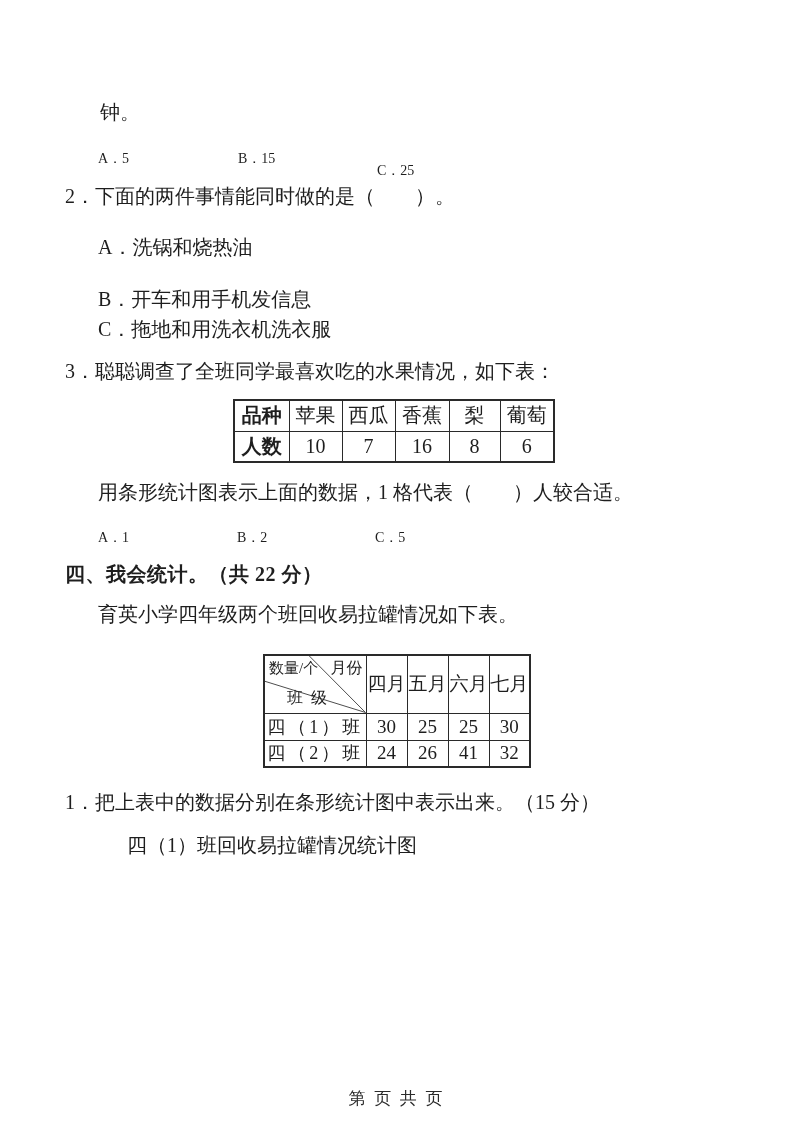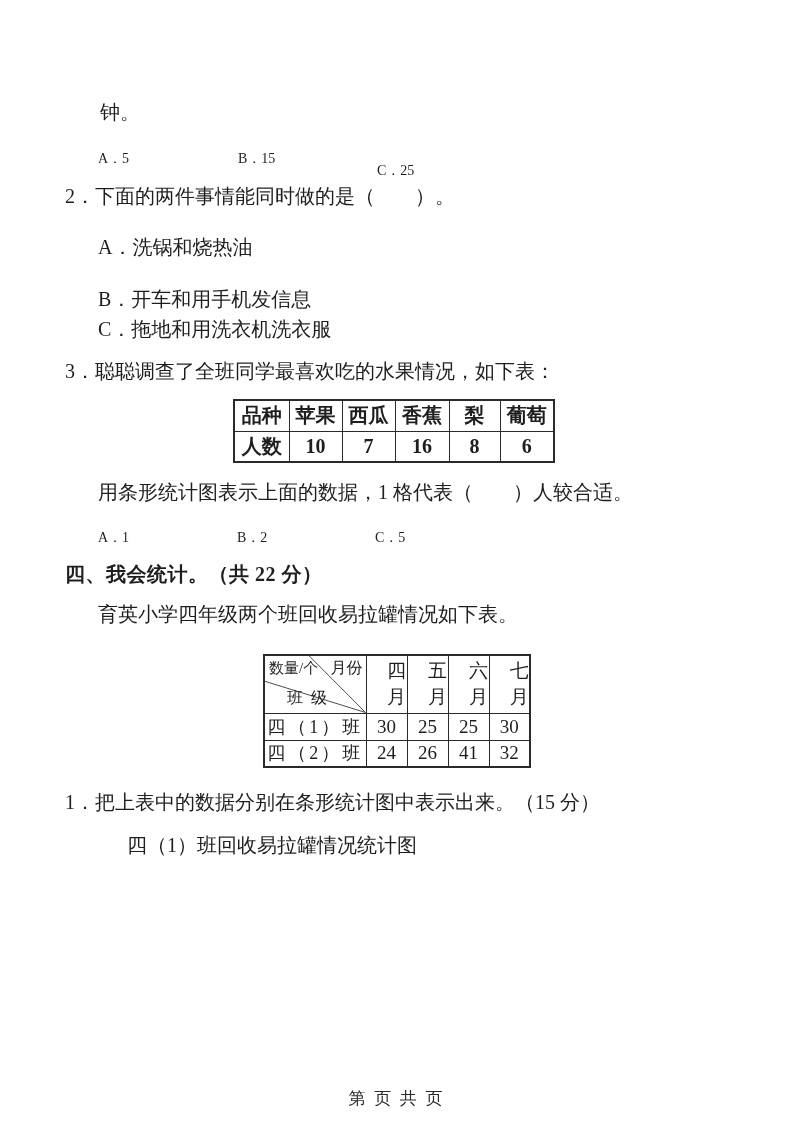--- a/index.html
+++ b/index.html
@@ -30,39 +30,39 @@
   #charttitle{ left:127px; top:834px; }
 
   
   #ftable {
     position:absolute; left:233px; top:399px;
     border-collapse:collapse; table-layout:fixed;
     border:2px solid #2a2a2a;
   }
   #ftable th, #ftable td {
     border:1px solid #2a2a2a; text-align:center; vertical-align:middle;
-    font-size:20px; height:31px; padding:0 2px; font-weight:bold;
+    font-size:20px; height:31px; padding:0 2px; font-weight:normal;
   }
   #ftable th { font-weight:bold; }
   #ftable .cw0{ width:55px; } #ftable .cw1{ width:53px; } #ftable .cw2{ width:53px; }
   #ftable .cw3{ width:54px; } #ftable .cw4{ width:51px; } #ftable .cw5{ width:54px; }
 
   
   #ctable {
     position:absolute; left:263px; top:654px;
     border-collapse:collapse; table-layout:fixed;
     border:2px solid #2a2a2a;
   }
   #ctable th, #ctable td {
     border:1px solid #2a2a2a; text-align:center; vertical-align:middle;
     font-size:19px; padding:0; font-weight:normal;
   }
   #ctable .hrow th { height:58px; }
   #ctable .drow th, #ctable .drow td { height:27px; }
-  #ctable .c-label{ width:102px; } #ctable .c-m{ width:41px;padding-left:20px; }
+  #ctable .c-label{ width:102px; } #ctable .c-m{ width:41px; }
   #ctable .rlabel { letter-spacing:3px; font-size:18px; }
   .corner { position:relative; }
   .corner .dlines { position:absolute; left:0; top:0; width:100%; height:100%; }
   .corner .dlines line { stroke:#4a4a4a; stroke-width:1; }
   .corner span { position:absolute; line-height:1; white-space:nowrap; }
   .c-tl { left:4px;  top:5px;    font-size:15px; }
   .c-tr { right:3px; top:4px;    font-size:16px; }
   .c-bl { left:22px;  bottom:7px; font-size:16px; letter-spacing:2px; }
 
   #footer {

